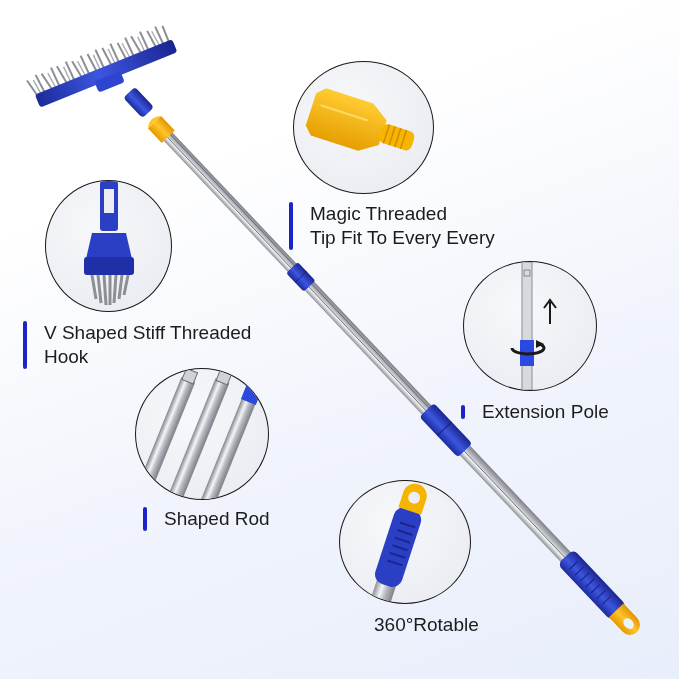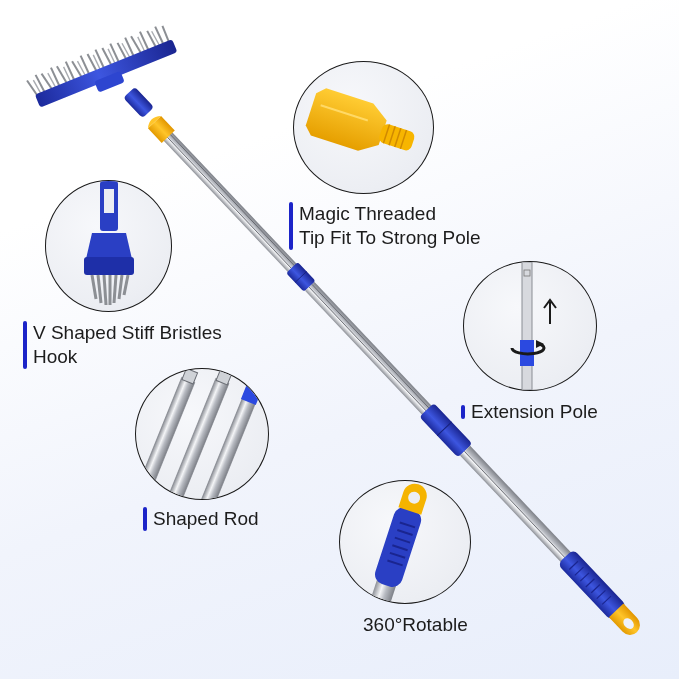--- a/index.html
+++ b/index.html
@@ -10,21 +10,21 @@
   }
   .stage { position:absolute; left:0; top:0; width:679px; height:679px; }
   svg.product { position:absolute; left:0; top:0; }
   .circle {
     position:absolute; border:1.6px solid #1a1a1a; border-radius:50%;
     background: radial-gradient(circle at 40% 35%, #f7f8fb 0%, #eceef3 70%, #e4e7ee 100%);
     overflow:hidden;
   }
   .circle svg { position:absolute; left:0; top:0; width:100%; height:100%; }
   .label {
-    position:absolute; display:flex; align-items:stretch; gap:6px;
+    position:absolute; display:flex; align-items:stretch; gap:17px;
     color:#1c1c1c; font-size:19px; line-height:24px;
   }
   .label .bar { width:4px; border-radius:2px; background:#1c24c8; flex:0 0 4px; }
   .label .bar.short { height:14px; margin-top:5px; }
   .label .text { display:flex; flex-direction:column; }
 </style>
 </head>
 <body>
 
 <div class="stage">
@@ -212,28 +212,28 @@
         <path d="M 48 30 L 48 14 A 12 12 0 0 1 72 14 L 72 30 Z" fill="#f5b400"></path>
         <ellipse cx="60" cy="16" rx="6" ry="6" fill="#eceef3"></ellipse>
       </g>
     </svg>
   </div>
 
   <div class="label" style="left:289px;top:202px;">
     <span class="bar"></span>
     <span class="text">
       <span>Magic Threaded</span>
-      <span>Tip Fit To Strong Pole</span>
+      <span>Tip Fit To Every Every</span>
     </span>
   </div>
 
   <div class="label" style="left:23px;top:321px;">
     <span class="bar"></span>
     <span class="text">
-      <span>V Shaped Stiff Bristles</span>
+      <span>V Shaped Stiff Threaded</span>
       <span>Hook</span>
     </span>
   </div>
 
   <div class="label" style="left:461px;top:400px;justify-content:flex-end;">
     <span class="bar short"></span>
     <span class="text">
       <span>Extension Pole</span>
     </span>
   </div>

